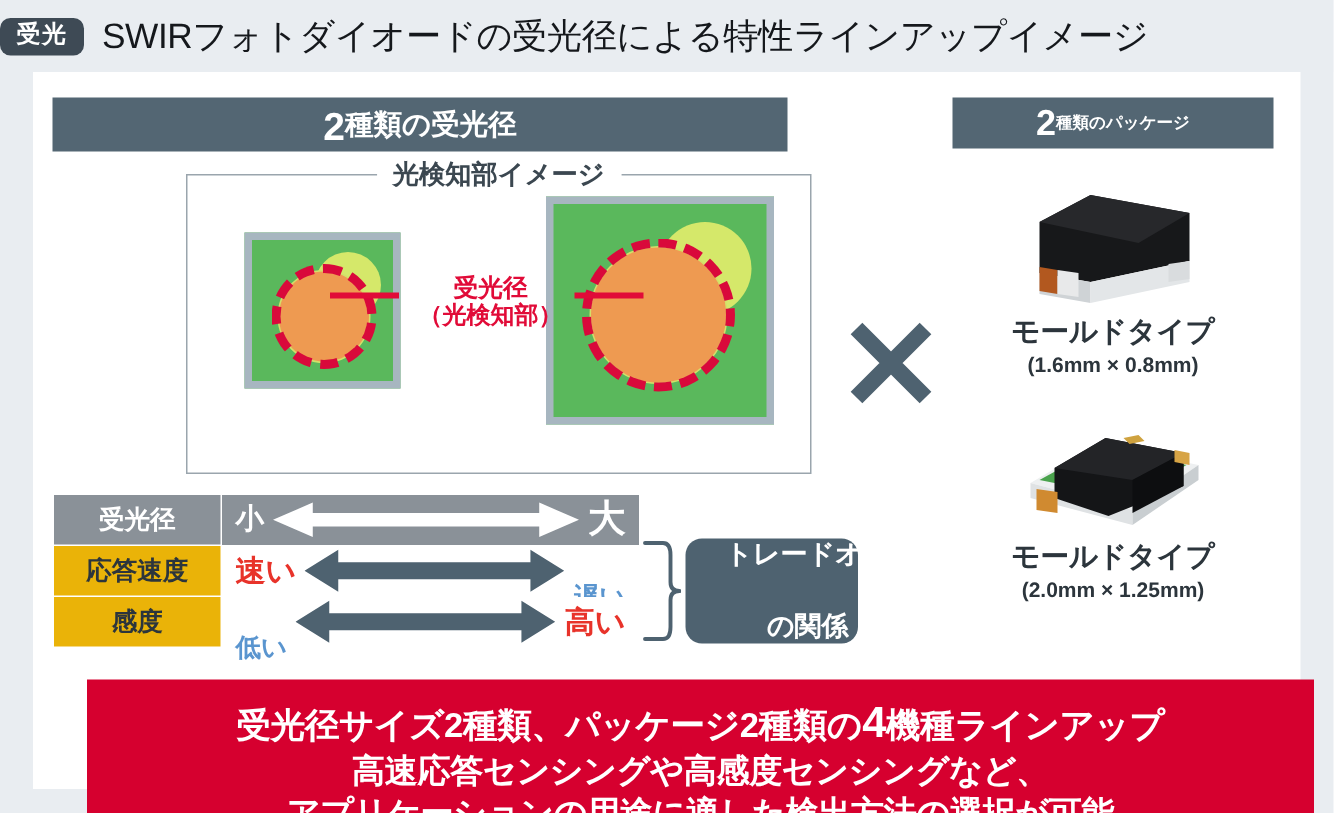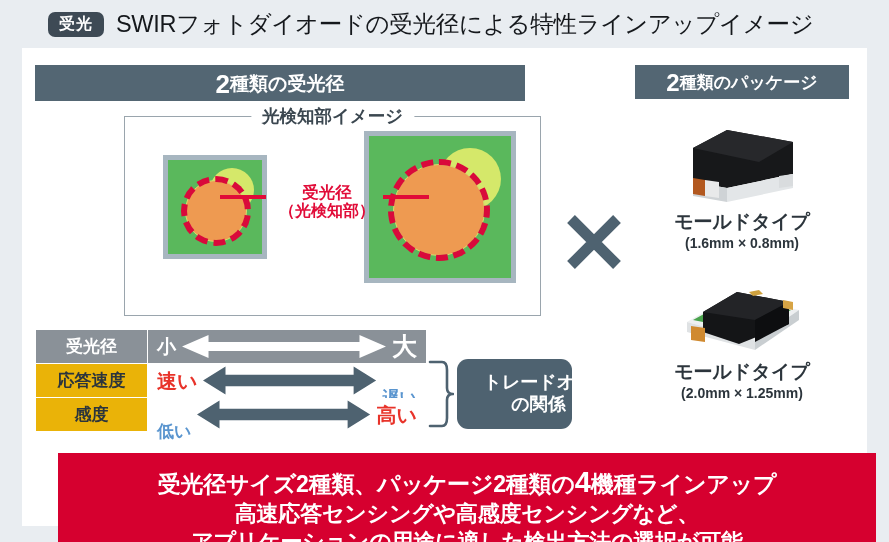--- a/index.html
+++ b/index.html
@@ -18,21 +18,20 @@
   }
 
   
   #header {
     position: absolute;
     left: 0; top: 0;
     width: 889px;
     height: 48px;
     display: flex;
     align-items: center;
-    padding-left: 48px;
     background: #e9edf1;
   }
 
   #header-badge {
     display: inline-flex;
     align-items: center;
     justify-content: center;
     background: #3e4a55;
     color: #ffffff;
     border-radius: 7px;
@@ -91,21 +90,21 @@
     height: 36px;
   }
 
   #right-head {
     position: absolute;
     left: 613px; top: 17px;
     width: 214px;
     height: 34px;
   }
   #right-head .head-num { font-size: 24px; }
-  #right-head .head-rest { font-size: 17px; text-align: center; }
+  #right-head .head-rest { font-size: 11px; text-align: center; }
 
   
   #detector-box {
     position: absolute;
     left: 102px; top: 68px;
     width: 417px;
     height: 200px;
     border: 1.6px solid #9aa5ad;
   }
 
@@ -252,21 +251,21 @@
     width: 115px; height: 70px;
     background: #4e6270;
     border-radius: 11px;
     color: #ffffff;
     font-weight: bold;
     font-size: 18px;
     line-height: 1.22;
     display: flex;
     flex-direction: column;
     align-items: center;
-    justify-content: center;
+    justify-content: space-between;
     white-space: nowrap;
     padding-left: 48px;
   }
 
   
   #multiply {
     position: absolute;
     left: 541px; top: 163px;
     width: 62px; height: 62px;
   }

